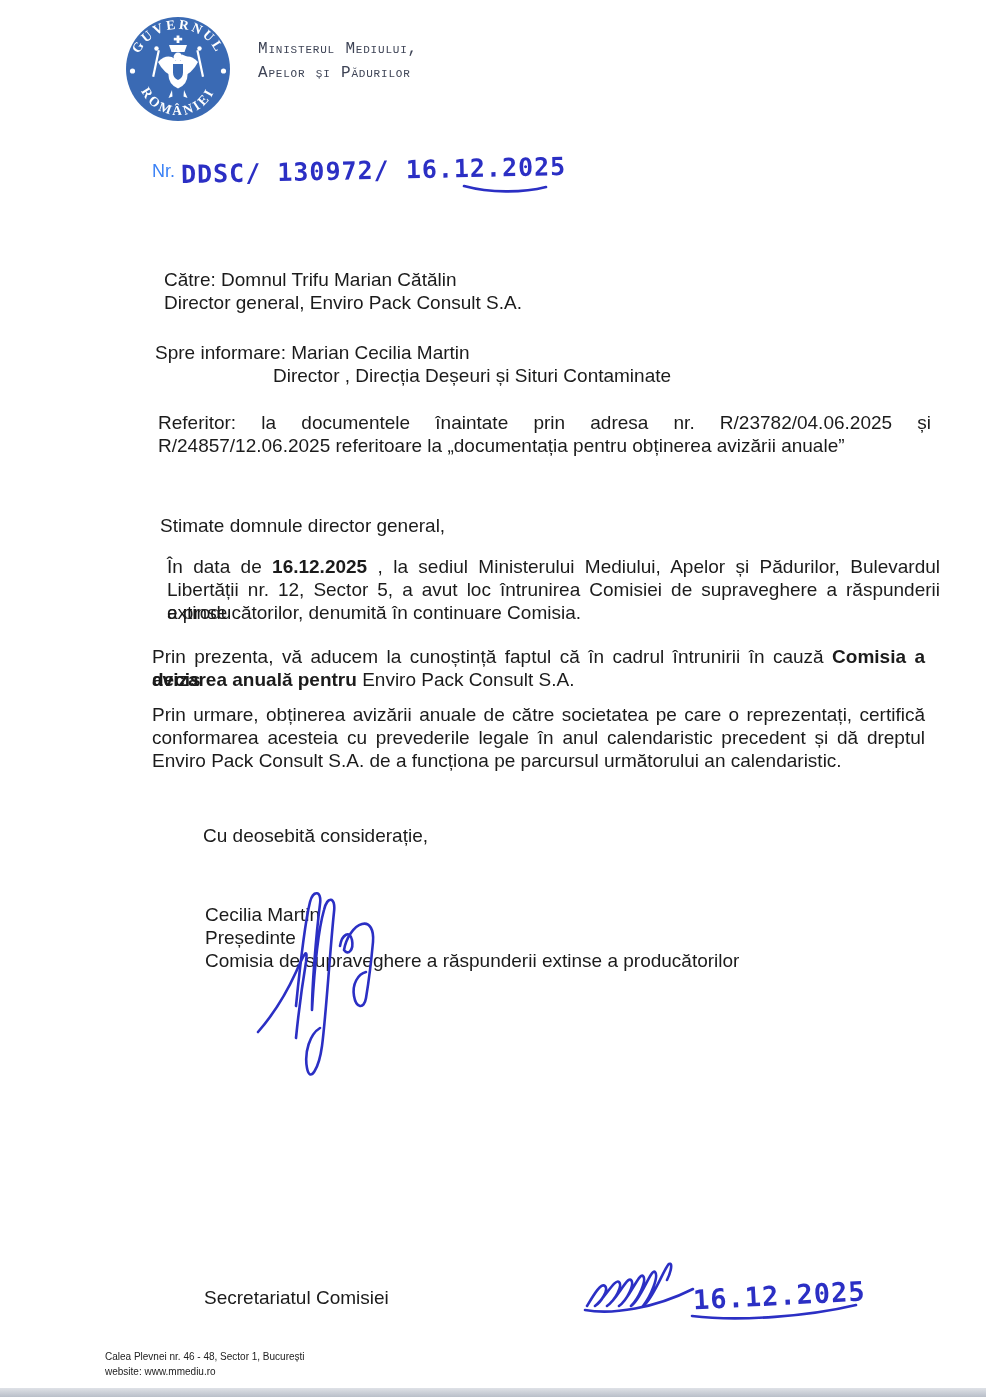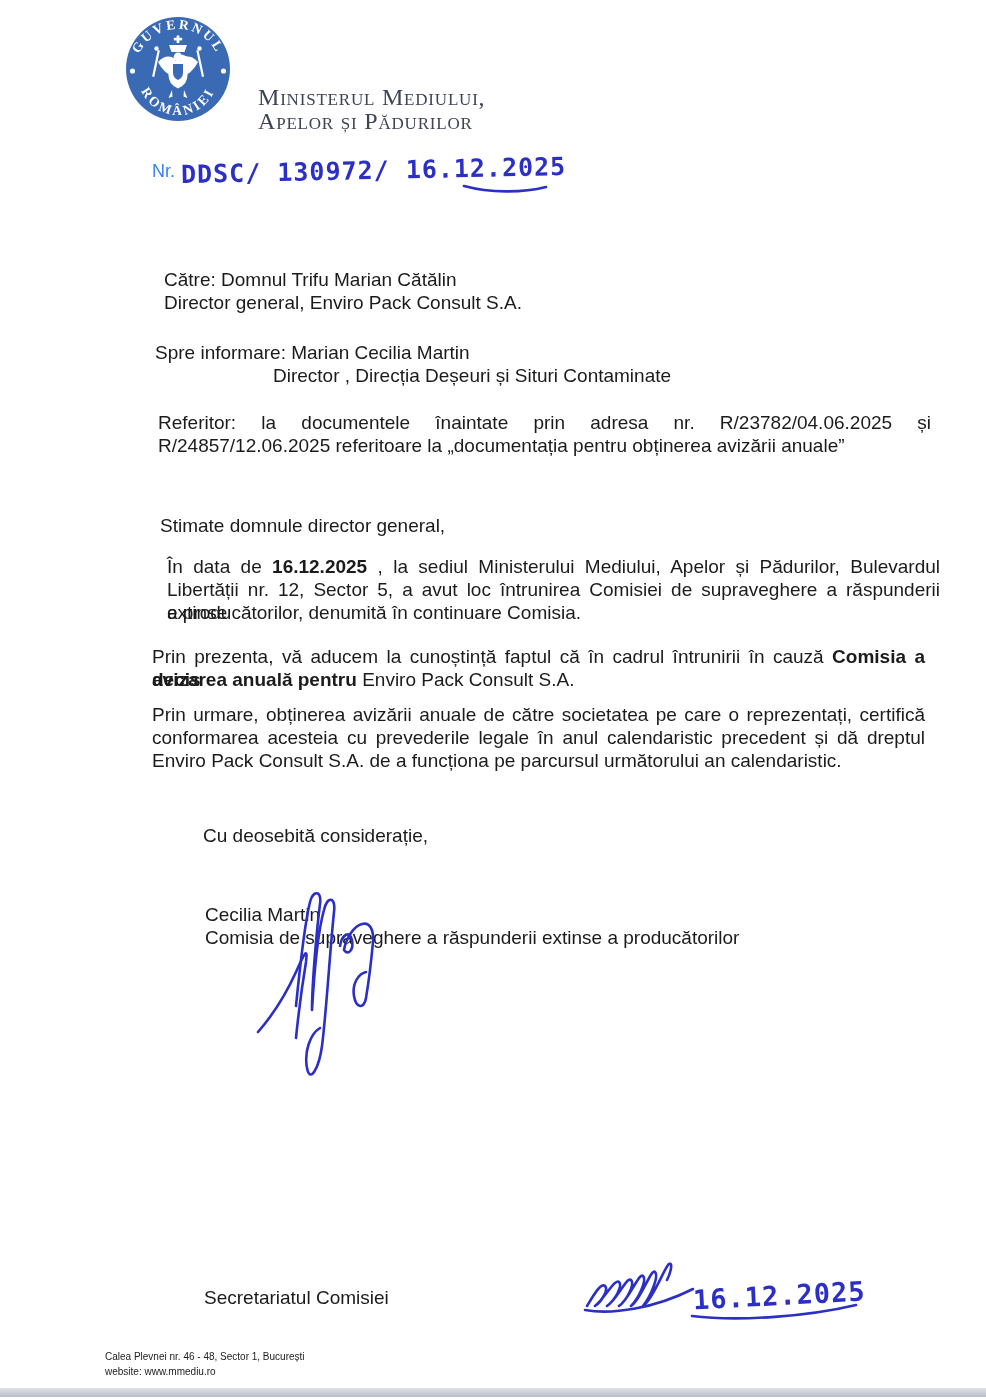--- a/index.html
+++ b/index.html
@@ -12,26 +12,25 @@
     font-family:"Liberation Sans", sans-serif;
     color:var(--text,#1b1b1b);
     font-size:19px;
   }
   .abs{position:absolute;}
   .line{height:23px;line-height:23px;white-space:nowrap;}
   .jl{white-space:normal;text-align:justify;text-align-last:justify;}
   b{font-weight:700;}
   
   .ministry{
-    font-family:Liberation Serif, serif;
+    font-family:Liberation Mono, monospace;
     font-variant:small-caps;
     color:var(--ministry,#3e4456);
-    font-size:24px;line-height:24px;
+    font-size:16px;line-height:24px;
     letter-spacing:0.8px;
-    margin-top:48px;
   }
   .seal-ring{
     font-family:"Liberation Serif", serif;
     font-size:13.5px;font-weight:700;letter-spacing:2.6px;
     fill:#ffffff;
   }
   
   .hand{
     font-family:"DejaVu Sans Mono", monospace;
     font-weight:700;
@@ -129,20 +128,21 @@
 
   <div class="abs" style="left:152px;top:645px;width:773px;">
     <div class="line jl"><span>Prin prezenta, vă aducem la cunoștință faptul că în cadrul întrunirii în cauză </span><b>Comisia a decis</b></div>
     <div class="line"><b>avizarea anuală pentru</b><span> Enviro Pack Consult S.A.</span></div>
   </div>
 
   <div class="abs line" style="left:203px;top:824px;">Cu deosebită considerație,</div>
 
   <div class="abs" style="left:205px;top:903px;">
     <div class="line">Cecilia Martin</div>
+    <div class="line">Președinte</div>
     <div class="line">Comisia de supraveghere a răspunderii extinse a producătorilor</div>
   </div>
 
   <svg class="abs" style="left:252px;top:886px;" width="135" height="207" viewBox="0 0 135 207">
     <path class="sig-stroke" d="M 44,120 C 48,80 52,40 58,16 C 61,4 70,4 68,18 C 64,50 60,100 60,124 C 62,90 66,45 72,24 C 75,10 84,10 82,26 C 78,64 74,130 70,160 C 67,182 58,198 55,182 C 52,166 58,148 68,142"></path>
     <path class="sig-stroke" d="M 6,146 C 20,130 34,108 44,86 C 52,68 56,60 54,76 C 50,100 46,132 44,152"></path>
     <path class="sig-stroke" d="M 88,60 C 90,48 98,44 100,54 C 102,64 96,70 92,64 C 94,52 102,40 110,38 C 118,36 122,44 121,56 C 119,78 116,100 114,112 C 112,124 104,122 102,110 C 100,98 106,88 114,86"></path>
   </svg>
 
   <div class="abs" style="left:204px;top:1286px;">

